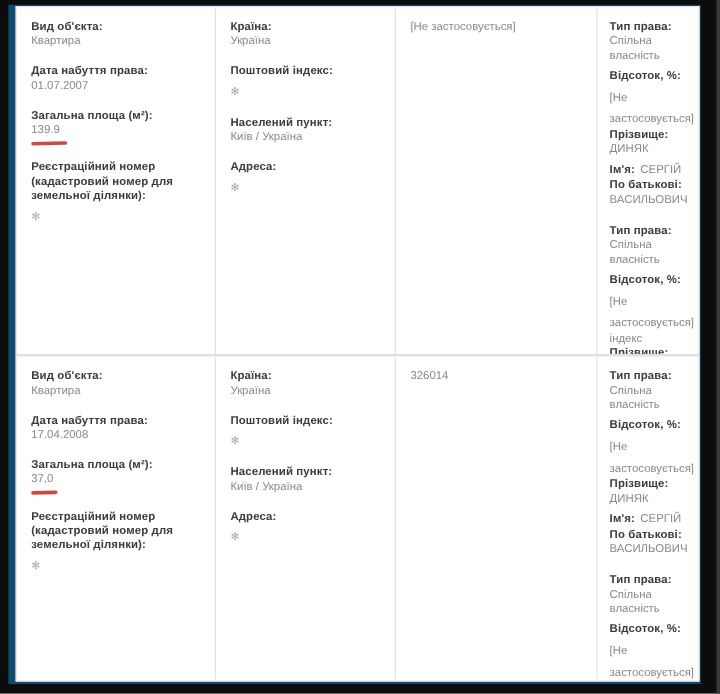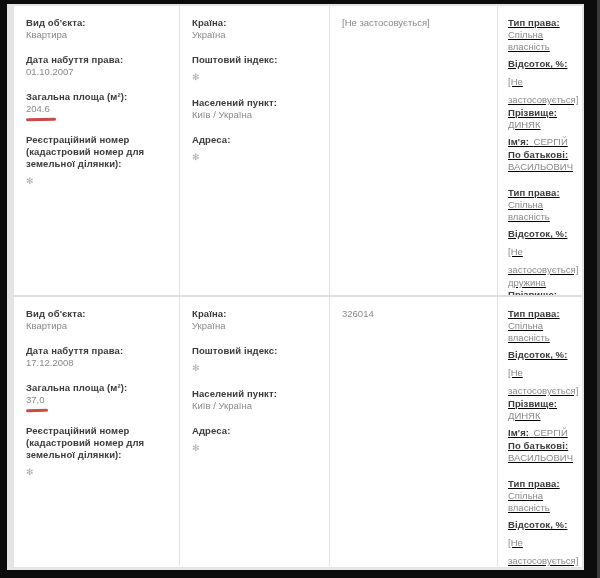--- a/index.html
+++ b/index.html
@@ -12,41 +12,41 @@
     overflow:hidden;
   }
   .edge-strip {
     position:absolute; top:0; right:0; width:3px; height:578px;
     background:#3a3a3a;
   }
   .viewport {
     position:absolute;
     left:7px; top:4px;
     width:577px; height:566px;
-    background:#e5e5e5;
+    background:#0c4a6e;
   }
   .decl-table {
     position:absolute;
     left:6px; top:1px;
     width:570px; height:563px;
     border:1px solid #e3e3e3;
     background:#fff;
   }
   .decl-row {
     display:grid;
     grid-template-columns:166px 150px 168px 1fr;
   }
   .decl-row.r1 { height:291px; border-bottom:2px solid #e0e0e0; }
   .decl-row.r2 { height:269px; }
   .cell {
     border-right:1px solid #e3e3e3;
     padding:11px 8px 8px 12px;
     overflow:hidden;
   }
-  .cell:last-child { border-right:none; padding-left:10px; padding-right:4px;text-decoration:underline; }
+  .cell:last-child { border-right:none; padding-left:10px; padding-right:4px; }
   .field { margin-bottom:13px; }
   .label {
     font-size:9.5px; font-weight:700; color:#3b3b3b;
     line-height:12px; letter-spacing:.1px;
   }
   .value {
     font-size:9.5px; font-weight:400; color:#898989;
     line-height:12px;
   }
   .hidden-icon {
@@ -73,25 +73,25 @@
 
     <div class="decl-row r1">
 
       <div class="cell">
         <div class="field">
           <div class="label">Вид об'єкта:</div>
           <div class="value">Квартира</div>
         </div>
         <div class="field">
           <div class="label">Дата набуття права:</div>
-          <div class="value">01.10.2007</div>
+          <div class="value">01.07.2007</div>
         </div>
         <div class="field">
           <div class="label">Загальна площа (м²):</div>
-          <div class="value">204.6</div>
+          <div class="value">139.9</div>
           <div class="red-line w30"></div>
         </div>
         <div class="field">
           <div class="label">Реєстраційний номер (кадастровий номер для земельної ділянки):</div>
           <span class="hidden-icon">✻</span>
         </div>
       </div>
 
       <div class="cell">
         <div class="field">
@@ -134,37 +134,37 @@
           <div class="value">ВАСИЛЬОВИЧ</div>
         </div>
 
         <div class="rights-block">
           <div class="label">Тип права:</div>
           <div class="value">Спільна власність</div>
           <div>
             <span class="label inline-label">Відсоток, %:</span>
             <span class="value inline-value">[Не застосовується]</span>
           </div>
-          <div class="value">дружина</div>
+          <div class="value">індекс</div>
           <div class="label">Прізвище:</div>
 
         </div>
       </div>
     </div>
 
     <div class="decl-row r2">
 
       <div class="cell">
         <div class="field">
           <div class="label">Вид об'єкта:</div>
           <div class="value">Квартира</div>
         </div>
         <div class="field">
           <div class="label">Дата набуття права:</div>
-          <div class="value">17.12.2008</div>
+          <div class="value">17.04.2008</div>
         </div>
         <div class="field">
           <div class="label">Загальна площа (м²):</div>
           <div class="value">37,0</div>
           <div class="red-line w22"></div>
         </div>
         <div class="field">
           <div class="label">Реєстраційний номер (кадастровий номер для земельної ділянки):</div>
           <span class="hidden-icon">✻</span>
         </div>

